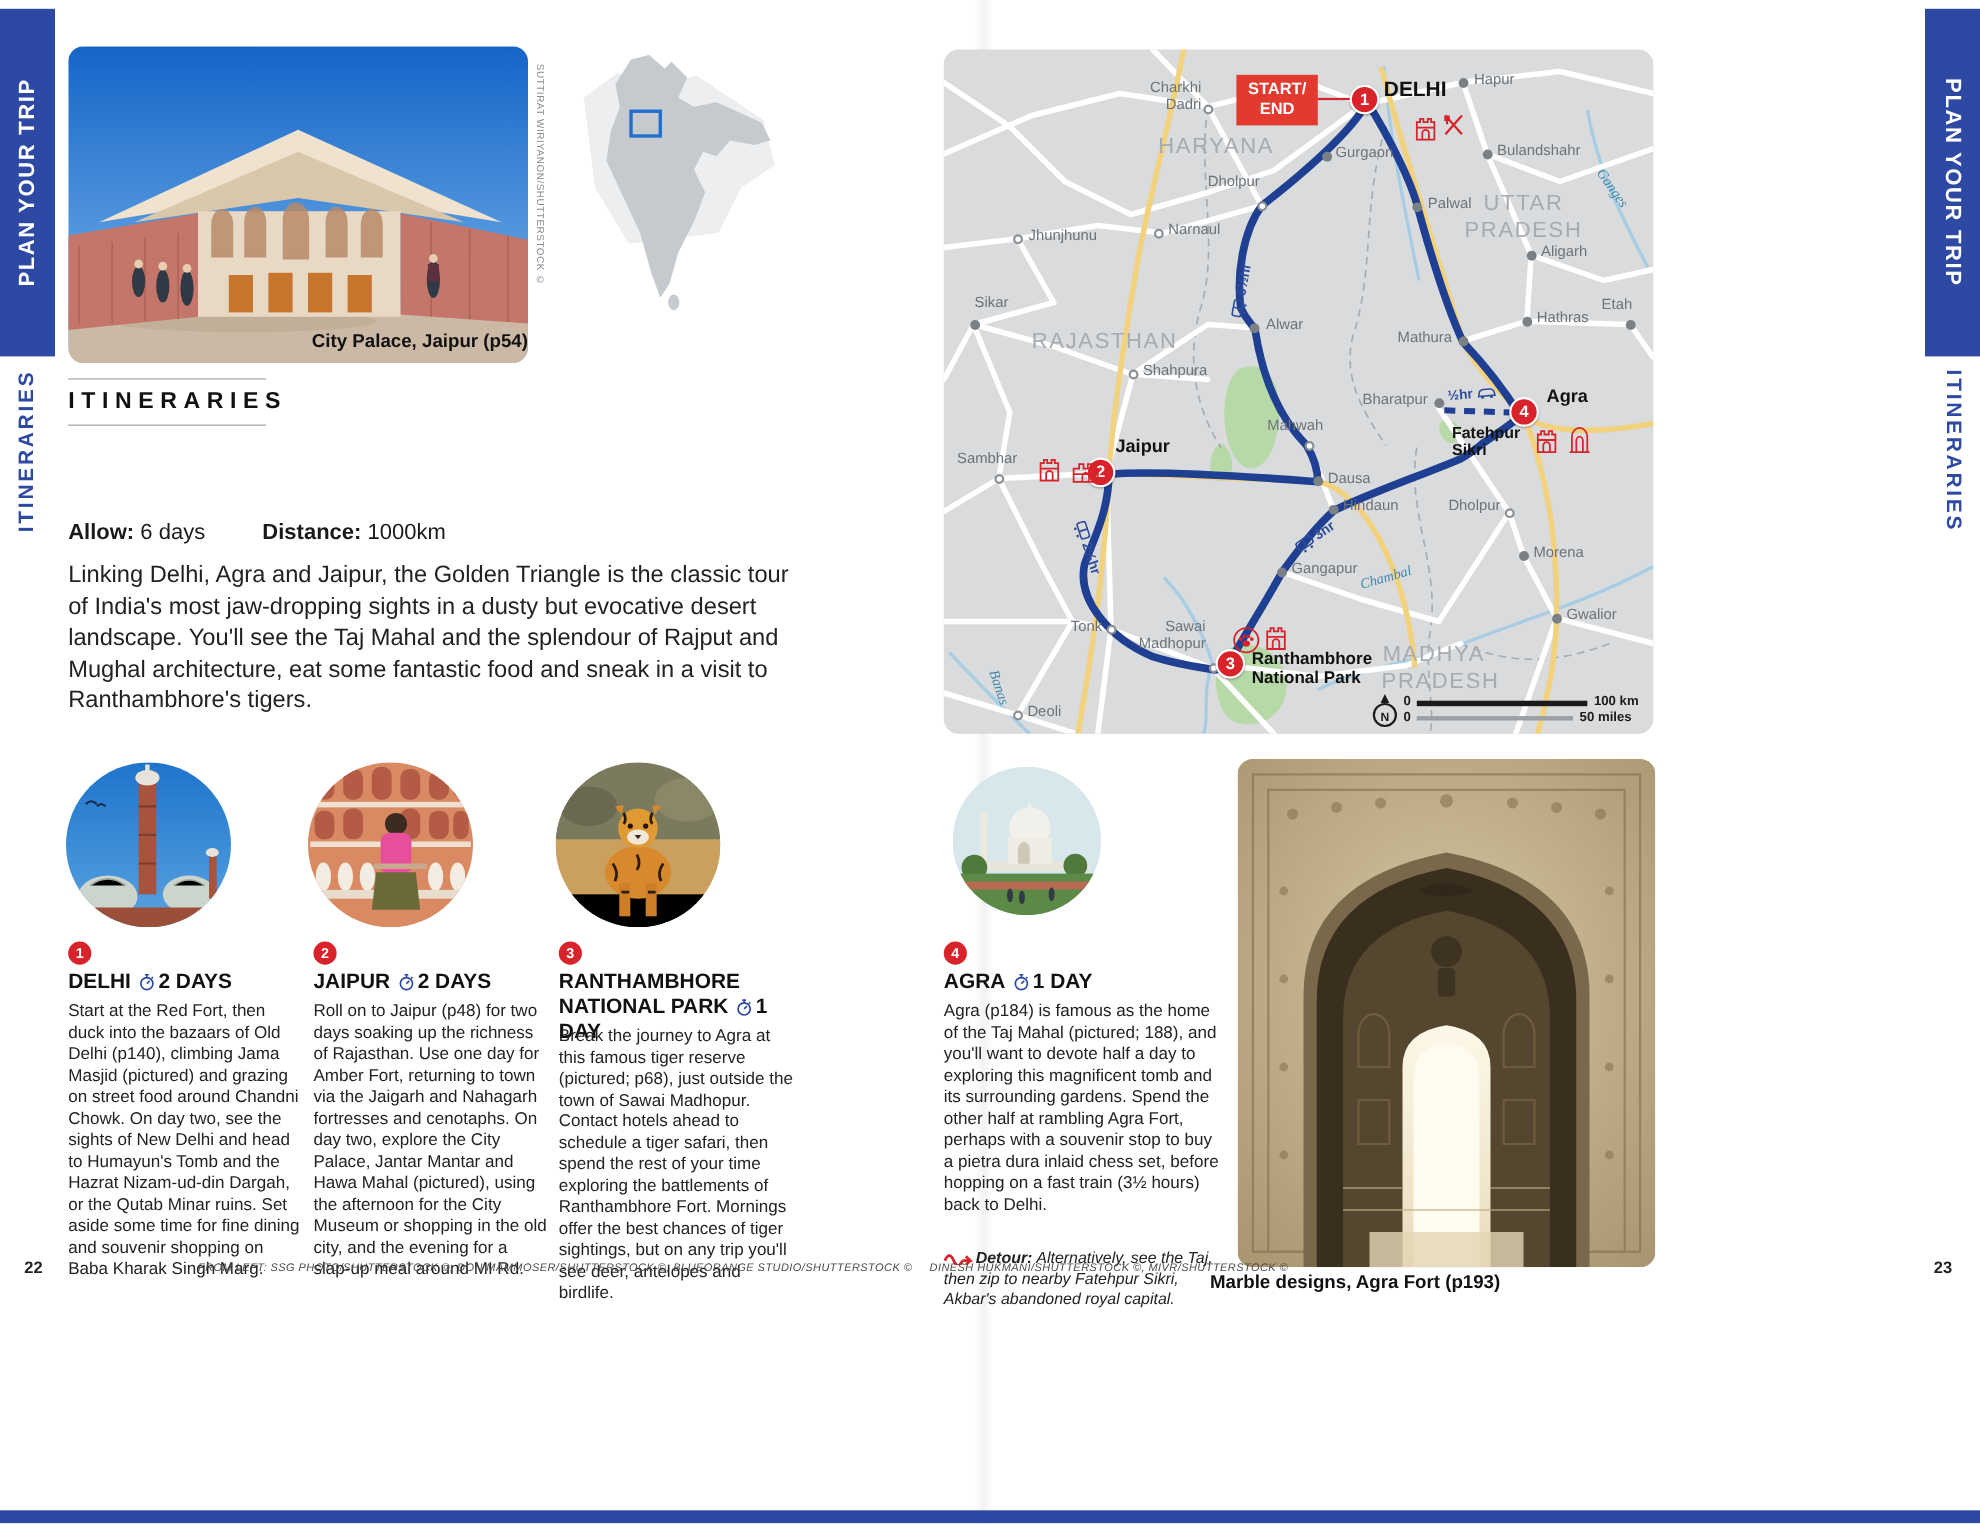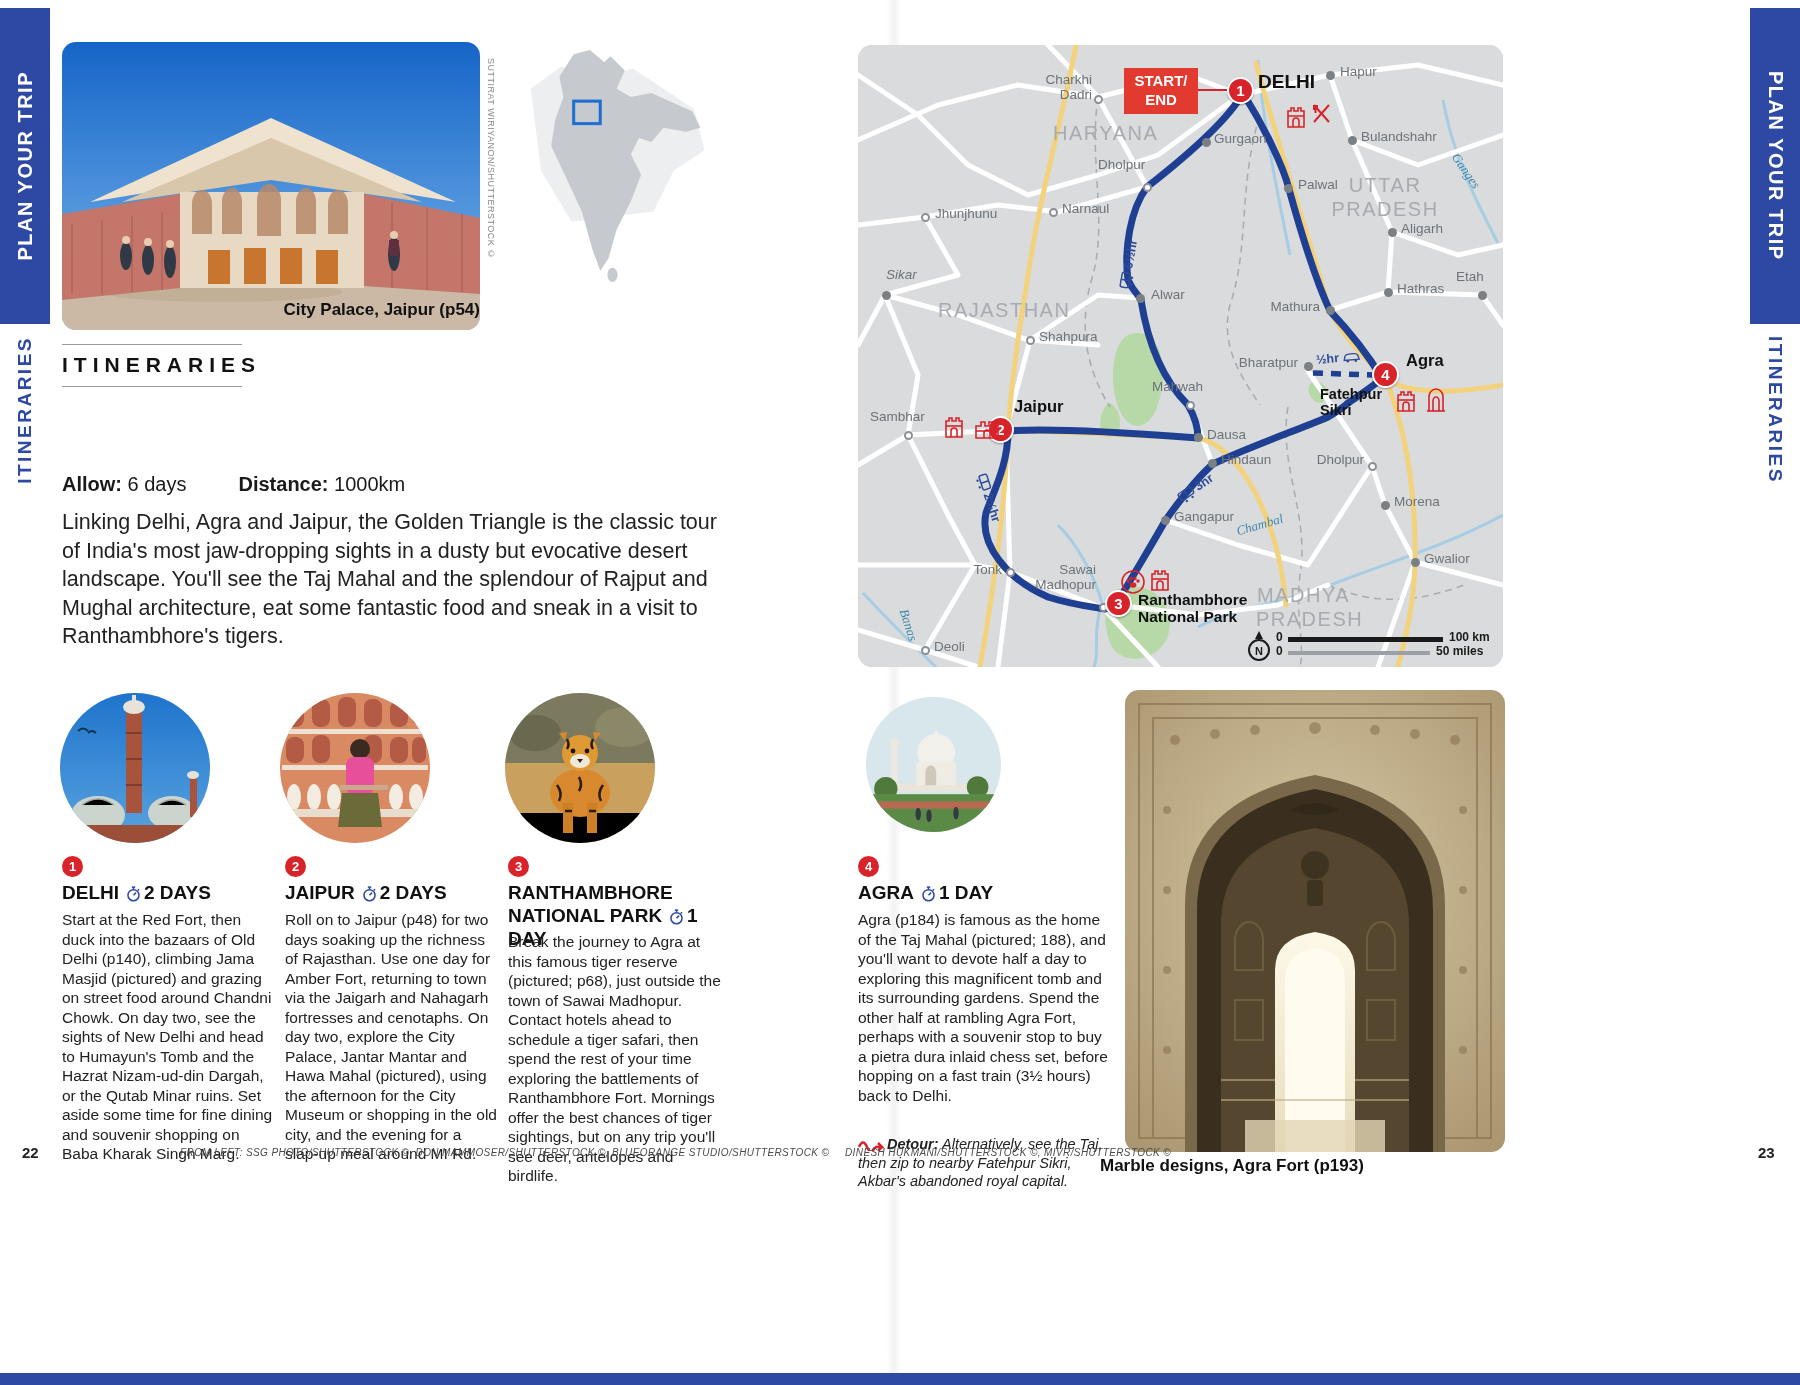--- a/index.html
+++ b/index.html
@@ -458,21 +458,21 @@
 
     <span class="m-town wrap-r" style="left:172px;top:28px;width:62px;">Charkhi Dadri</span>
     <span class="m-town" style="left:482px;top:19px;">Hapur</span>
     <span class="m-town" style="left:356px;top:86px;">Gurgaon</span>
     <span class="m-town" style="left:503px;top:84px;">Bulandshahr</span>
     <span class="m-town" style="left:240px;top:112px;">Dholpur</span>
     <span class="m-town" style="left:440px;top:132px;">Palwal</span>
     <span class="m-town" style="left:77px;top:161px;">Jhunjhunu</span>
     <span class="m-town" style="left:204px;top:156px;">Narnaul</span>
     <span class="m-town" style="left:543px;top:176px;">Aligarh</span>
-    <span class="m-town" style="left:28px;top:222px;font-style:italic;">Sikar</span>
+    <span class="m-town" style="left:28px;top:222px;">Sikar</span>
     <span class="m-town" style="left:598px;top:224px;">Etah</span>
     <span class="m-town" style="left:539px;top:236px;">Hathras</span>
     <span class="m-town" style="left:293px;top:242px;">Alwar</span>
     <span class="m-town ta-r" style="left:462px;top:254px;">Mathura</span>
     <span class="m-town" style="left:181px;top:284px;">Shahpura</span>
     <span class="m-town ta-r" style="left:440px;top:310px;">Bharatpur</span>
     <span class="m-town" style="left:294px;top:334px;">Mahwah</span>
     <span class="m-town" style="left:12px;top:364px;">Sambhar</span>
     <span class="m-town" style="left:349px;top:382px;">Dausa</span>
     <span class="m-town" style="left:363px;top:407px;">Hindaun</span>

